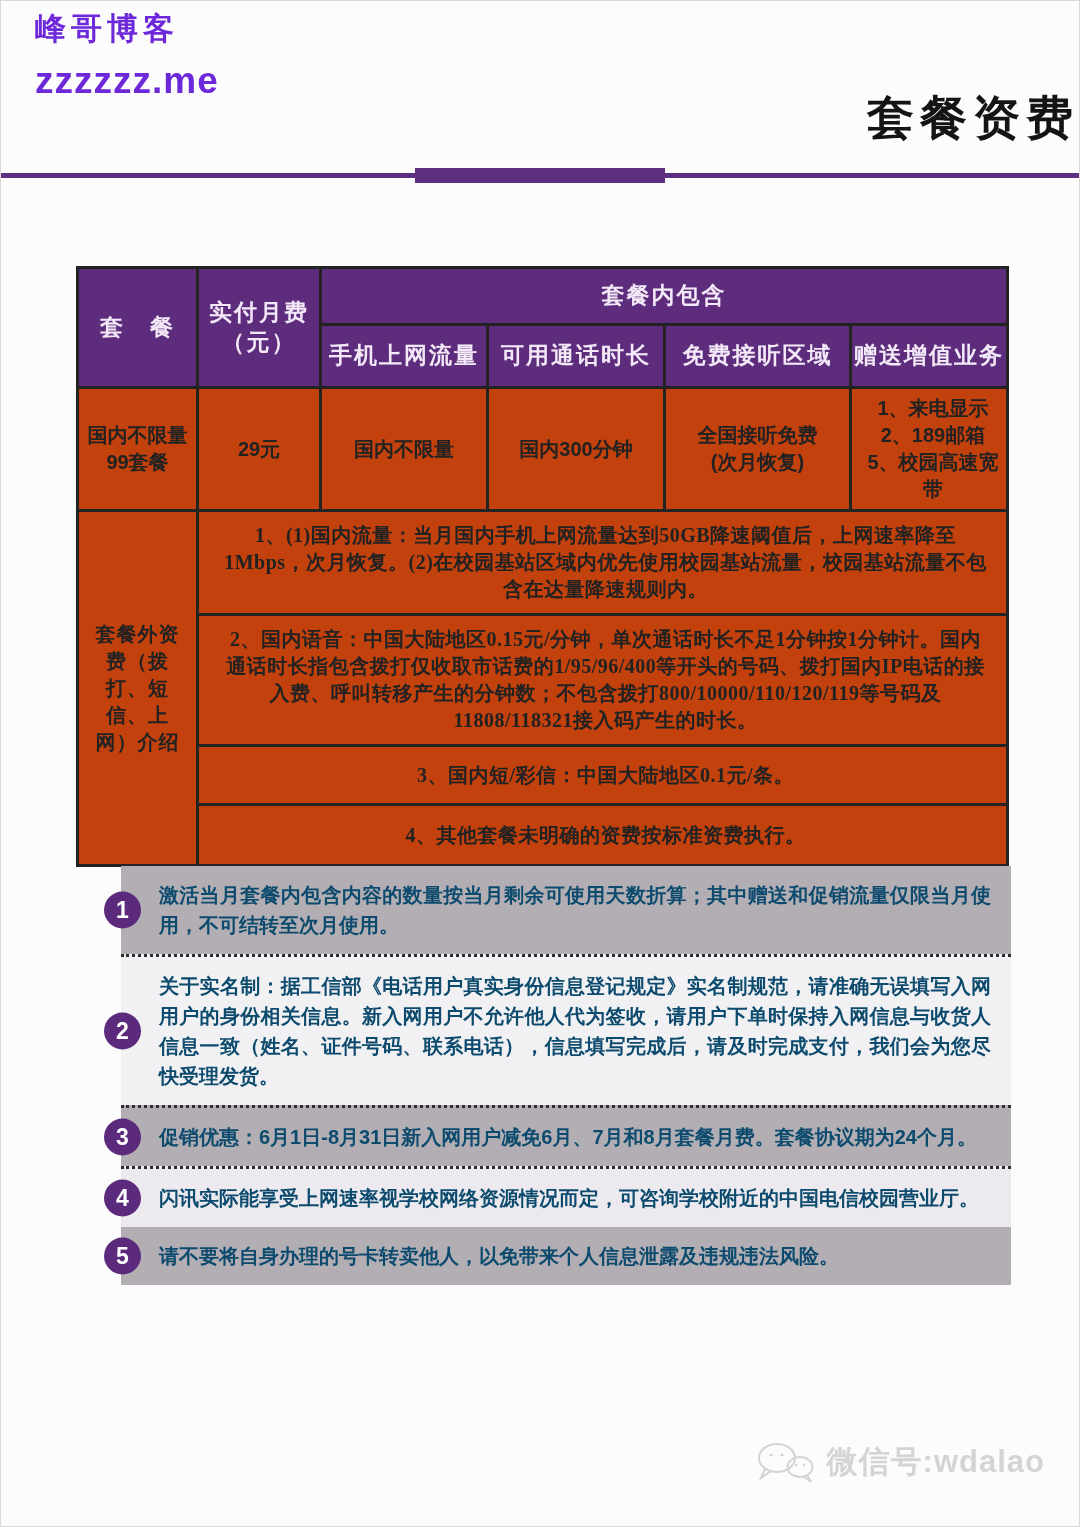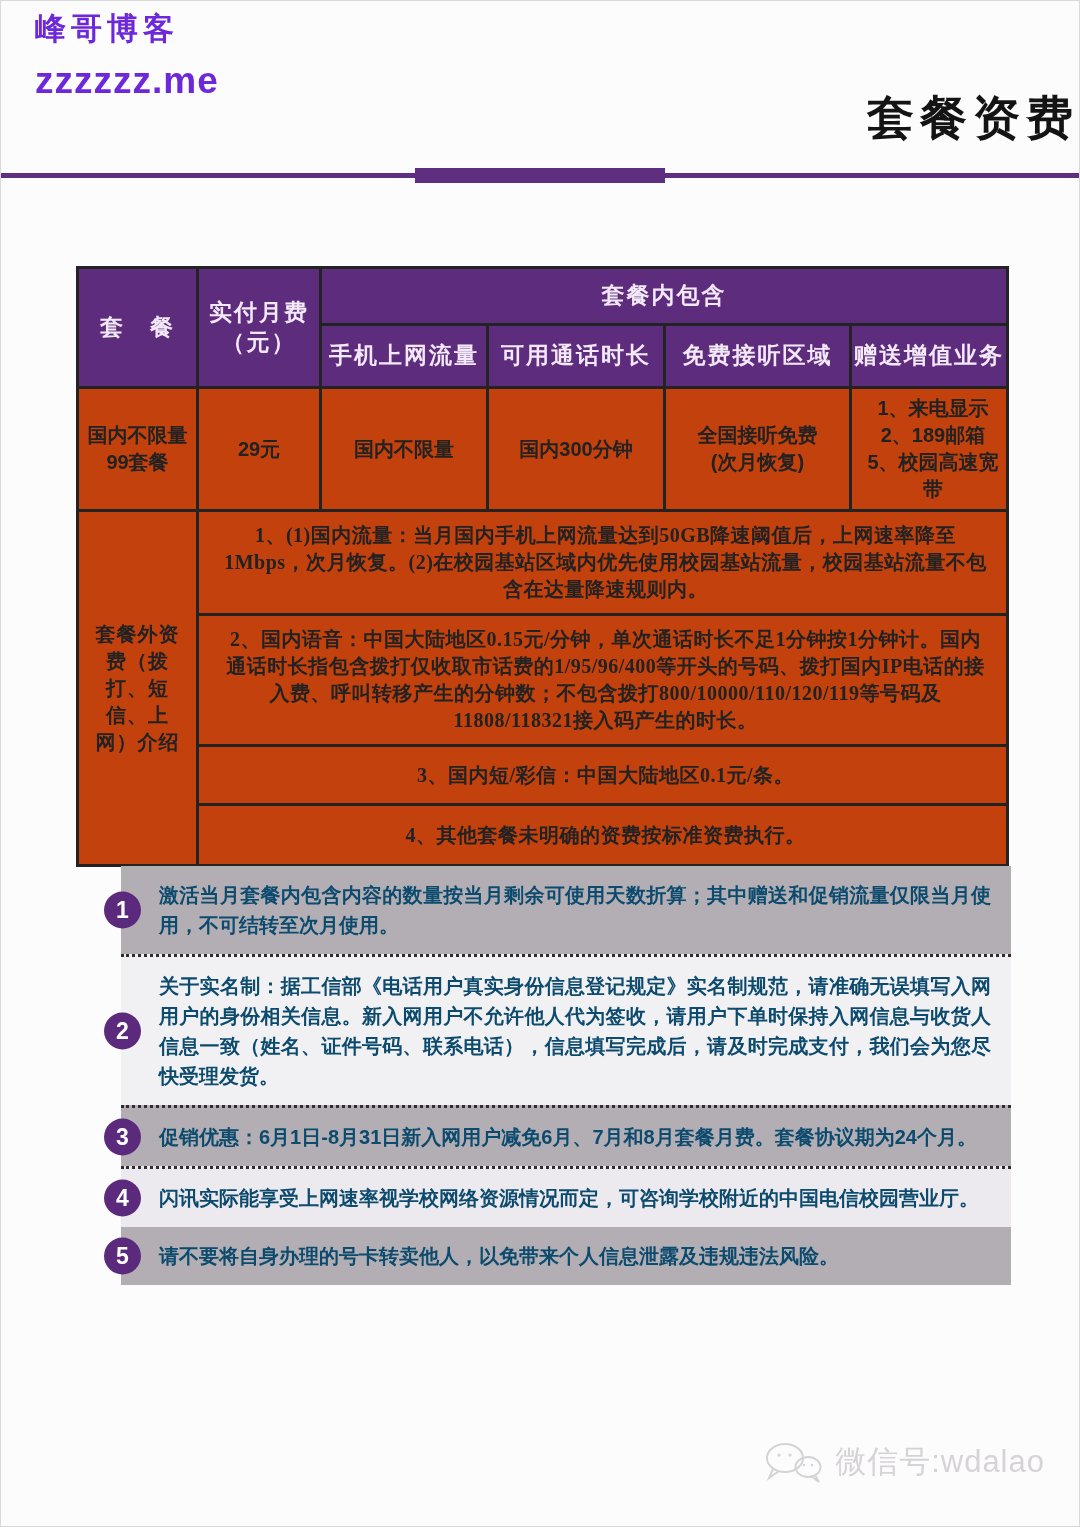--- a/index.html
+++ b/index.html
@@ -70,21 +70,21 @@
     background:#5b2a7c; color:#ffffff;
     font-size:23px; font-weight:700;
     display:flex; align-items:center; justify-content:center;
   }
   .note-text { font-size:20px; font-weight:700; line-height:1.5; color:#0c4a6e; text-align:justify; }
 
   
   .wechat {
     position:absolute; right:34px; bottom:40px;
     display:flex; align-items:center; gap:10px;
-    color:#d6d3d7; font-size:31px; font-weight:400; letter-spacing:1px;
+    color:#d6d3d7; font-size:31px; font-weight:700; letter-spacing:1px;
   }
   .wechat svg { display:block; }
 </style>
 </head>
 <body>
 
 <div class="wm">
   <div class="wm-title">峰哥博客</div>
   <div class="wm-url">zzzzzz.me</div>
 </div>

